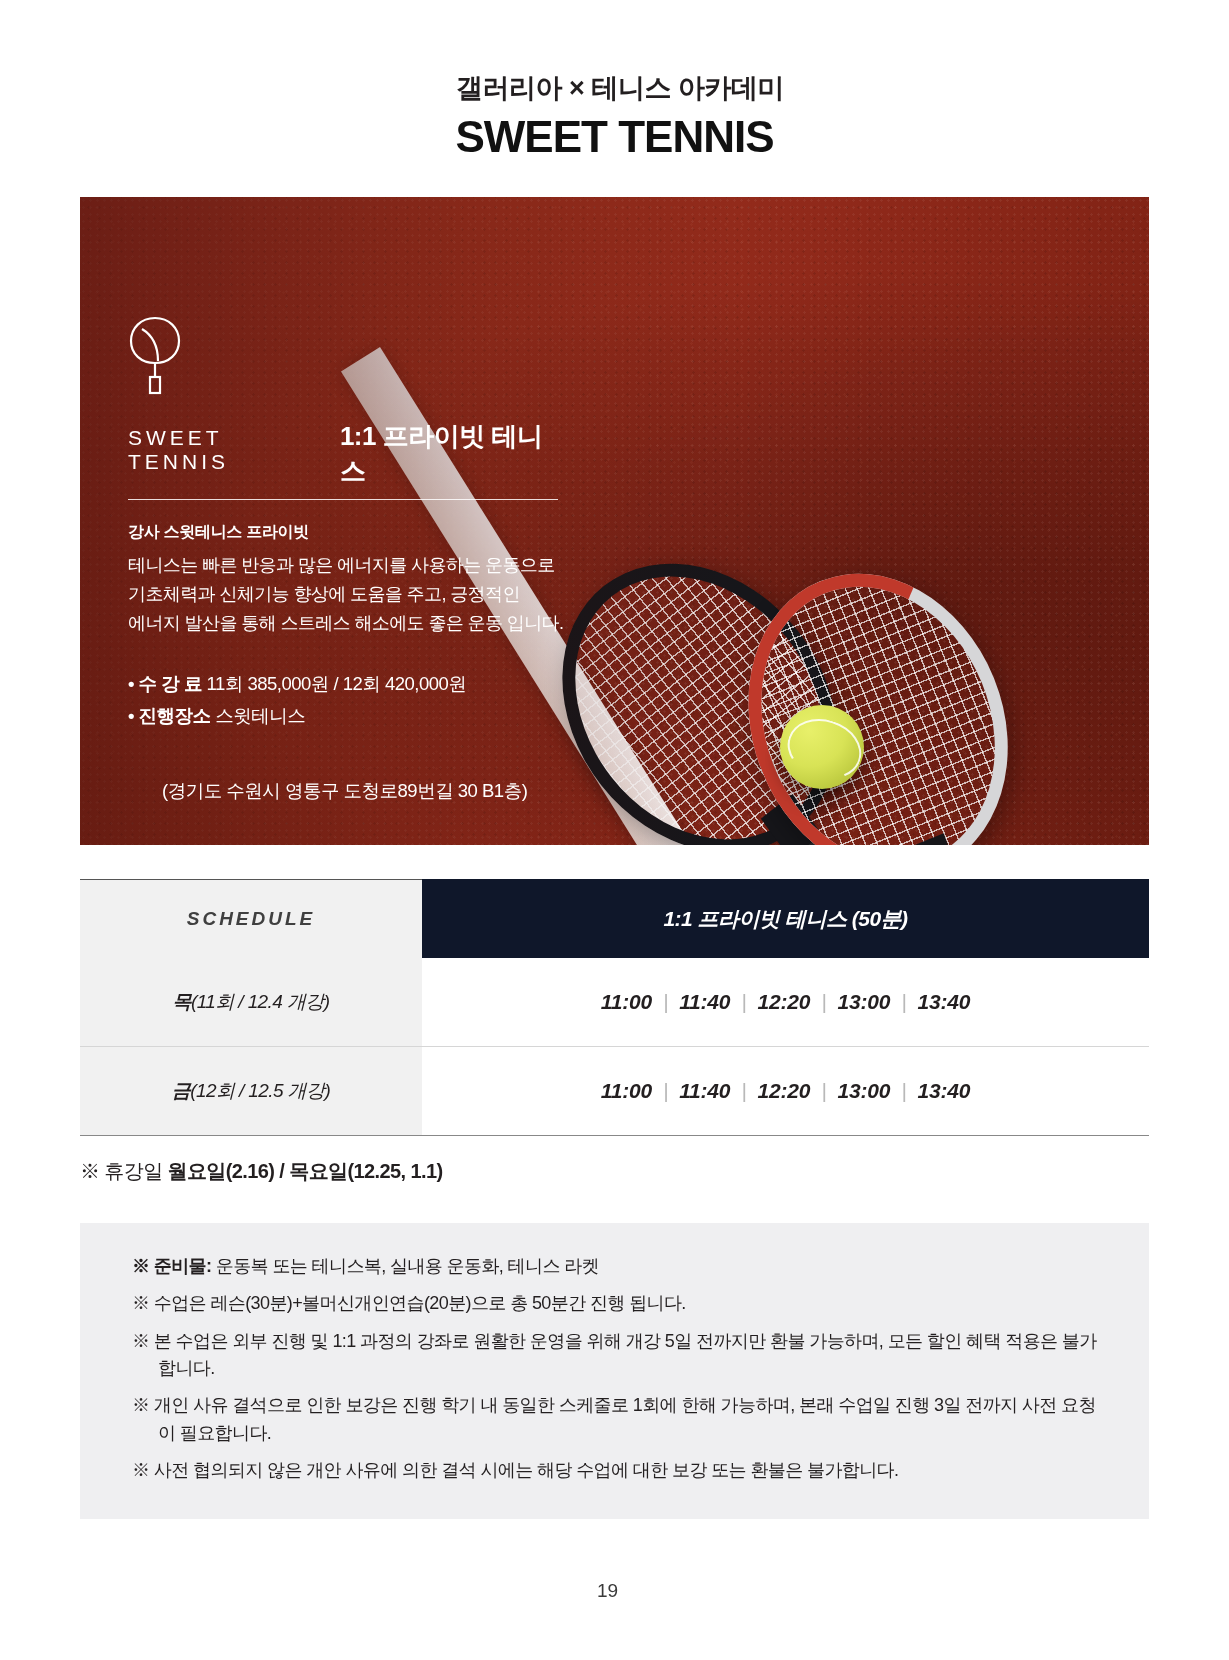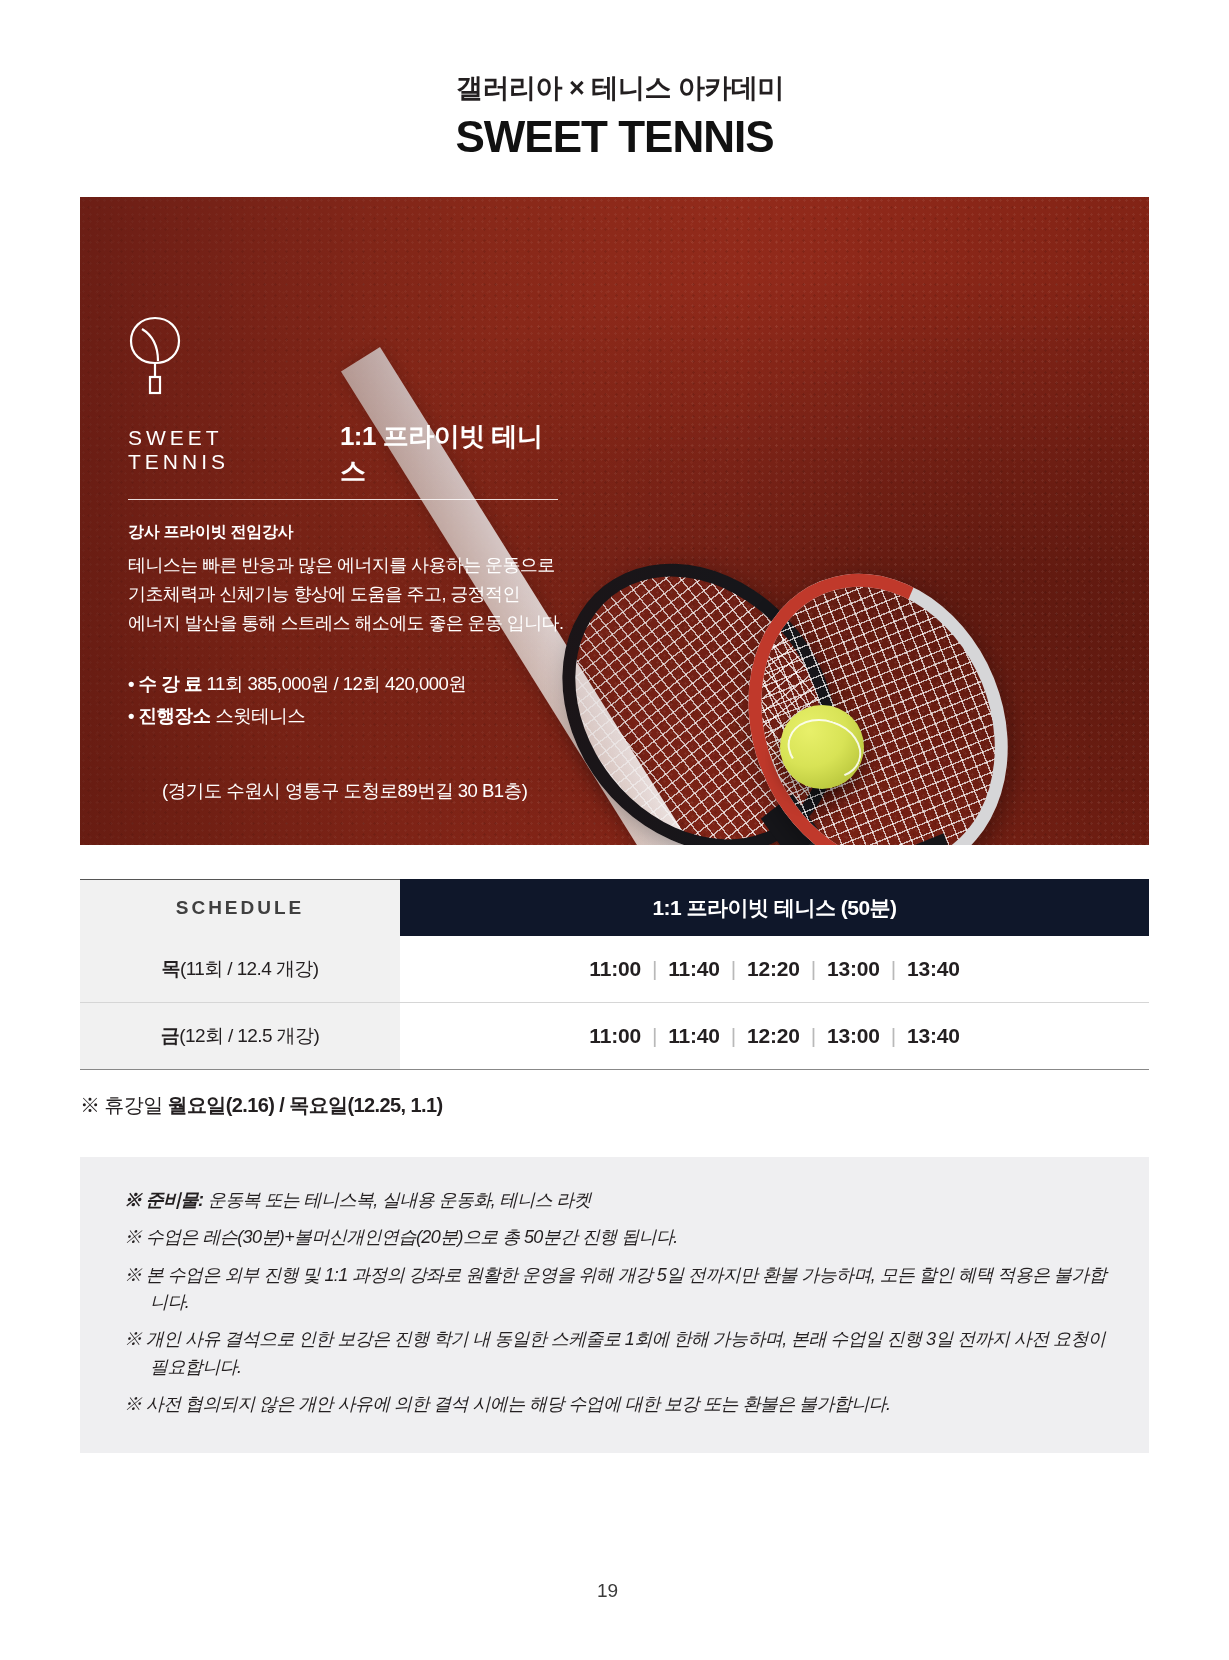--- a/index.html
+++ b/index.html
@@ -218,21 +218,22 @@
   
   .table-wrap {
     margin: 34px 80px 0 80px;
   }
   table.schedule {
     width: 100%;
     border-collapse: collapse;
     table-layout: fixed;
   }
   table.schedule th, table.schedule td {
-    padding: 2px;
+    padding: 13px;
+    font-style: italic;
   }
   .sch-head-left {
     width: 316px;
     background: #f1f1f1;
     color: #404040;
     font-size: 19px;
     letter-spacing: 3px;
     font-weight: bold;
     height: 52px;
     text-align: center;
@@ -283,26 +284,25 @@
   .closed-note .mark { font-weight: normal; text-align: center; }
   .closed-note .rest { font-weight: bold; }
 
   
   .notes {
     margin: 38px 80px 0 80px;
     background: #efeff1;
     padding: 30px 36px 34px 36px;
   }
   .notes p {
-    margin: 0 0 10px 8px;
+    margin: 0 0 10px 16px;
     font-size: 18px;
     line-height: 1.52;
     letter-spacing: -0.6px;
     color: #231f20;
-    font-style: italic;
   }
   .notes p:last-child { margin-bottom: 0; }
   .notes .b { font-weight: bold; }
   .notes .hang { padding-left: 26px; text-indent: -26px; }
 
   
   .page-number {
     position: absolute;
     bottom: 58px;
     left: 0; right: 14px;
@@ -345,21 +345,21 @@
       <path d="M27 48 L27 62" stroke="#ffffff" stroke-width="2.2" fill="none"></path>
       <rect x="22" y="62" width="10" height="16" fill="none" stroke="#ffffff" stroke-width="2.2"></rect>
       <path d="M14 14 C24 20 30 30 30 46" fill="none" stroke="#ffffff" stroke-width="2.2"></path>
     </svg>
 
     <div class="title-row">
       <span class="brand-small">SWEET TENNIS</span>
       <span class="course-title">1:1 프라이빗 테니스</span>
     </div>
 
-    <div class="teacher">강사  프라이빗 전임강사</div>
+    <div class="teacher">강사  스윗테니스 프라이빗</div>
     <div class="desc" id="hero-desc">테니스는 빠른 반응과 많은 에너지를 사용하는 운동으로<br>기초체력과 신체기능 향상에 도움을 주고, 긍정적인<br>에너지 발산을 통해 스트레스 해소에도 좋은 운동 입니다.</div>
 
     <div class="meta">
       <div>
         <span class="label">• 수 강 료</span>
         <span>11회 385,000원 / 12회 420,000원</span>
       </div>
       <div>
         <span class="label">• 진행장소</span>
         <span>스윗테니스</span>

